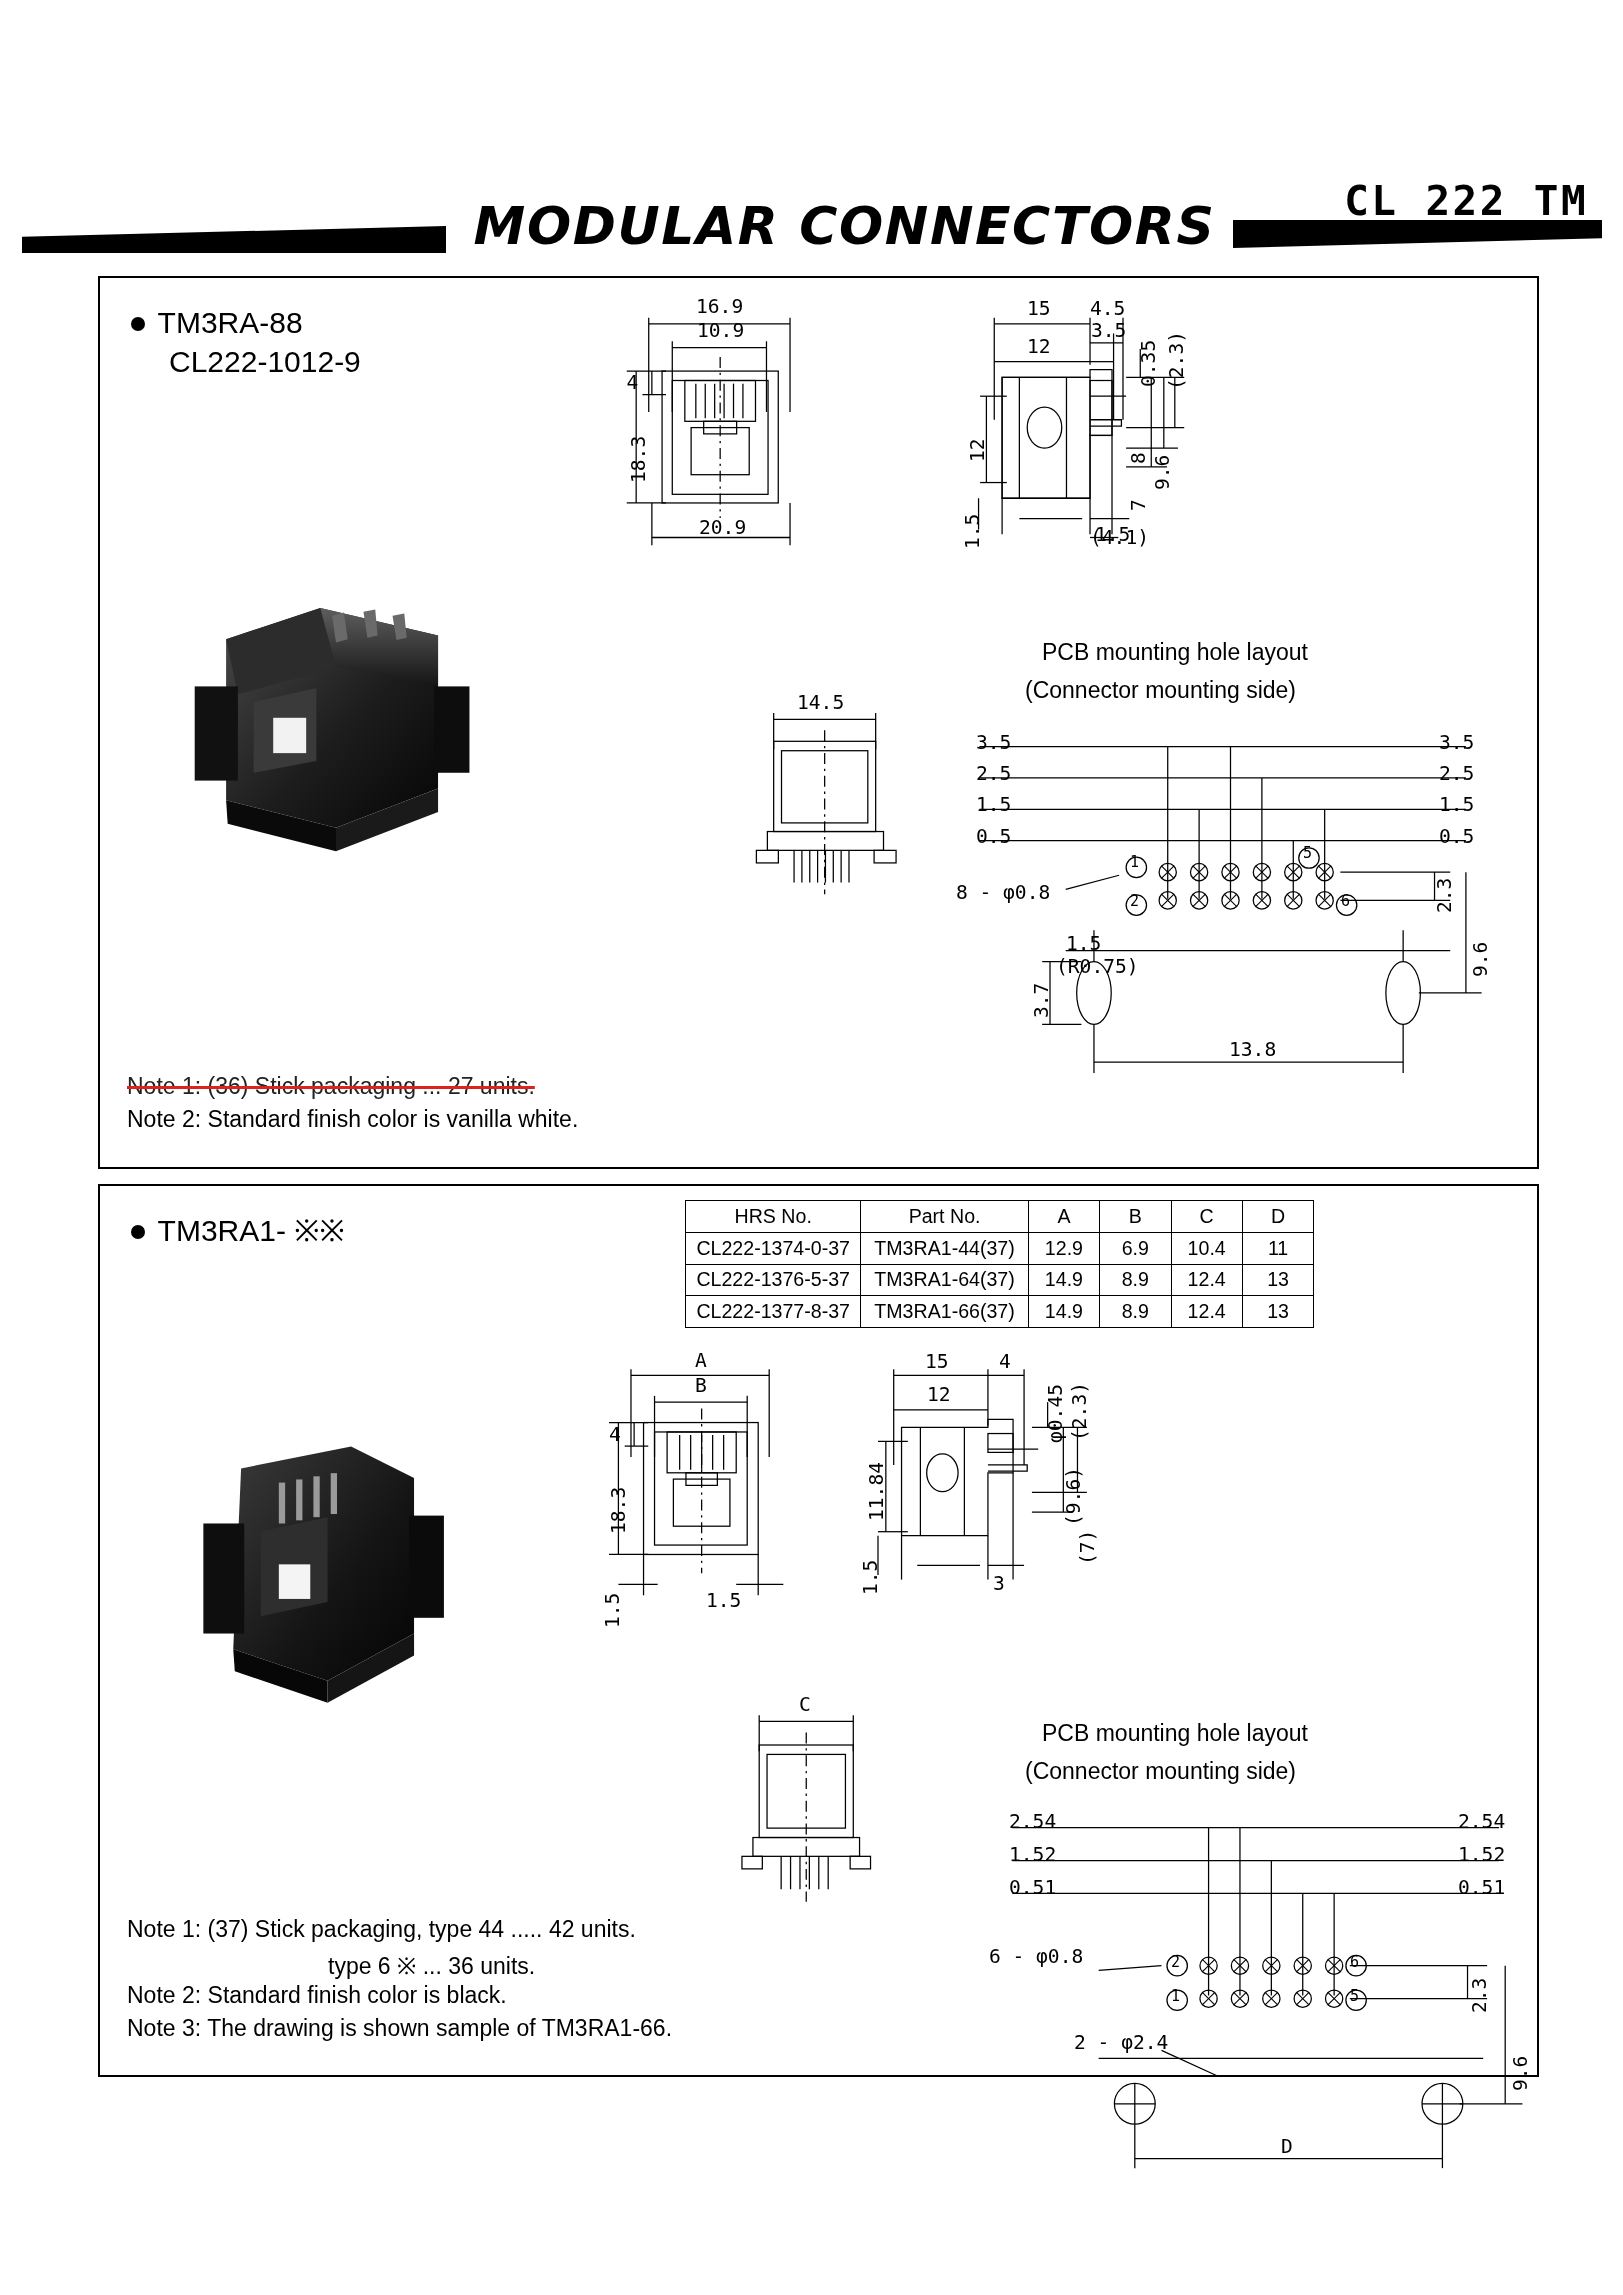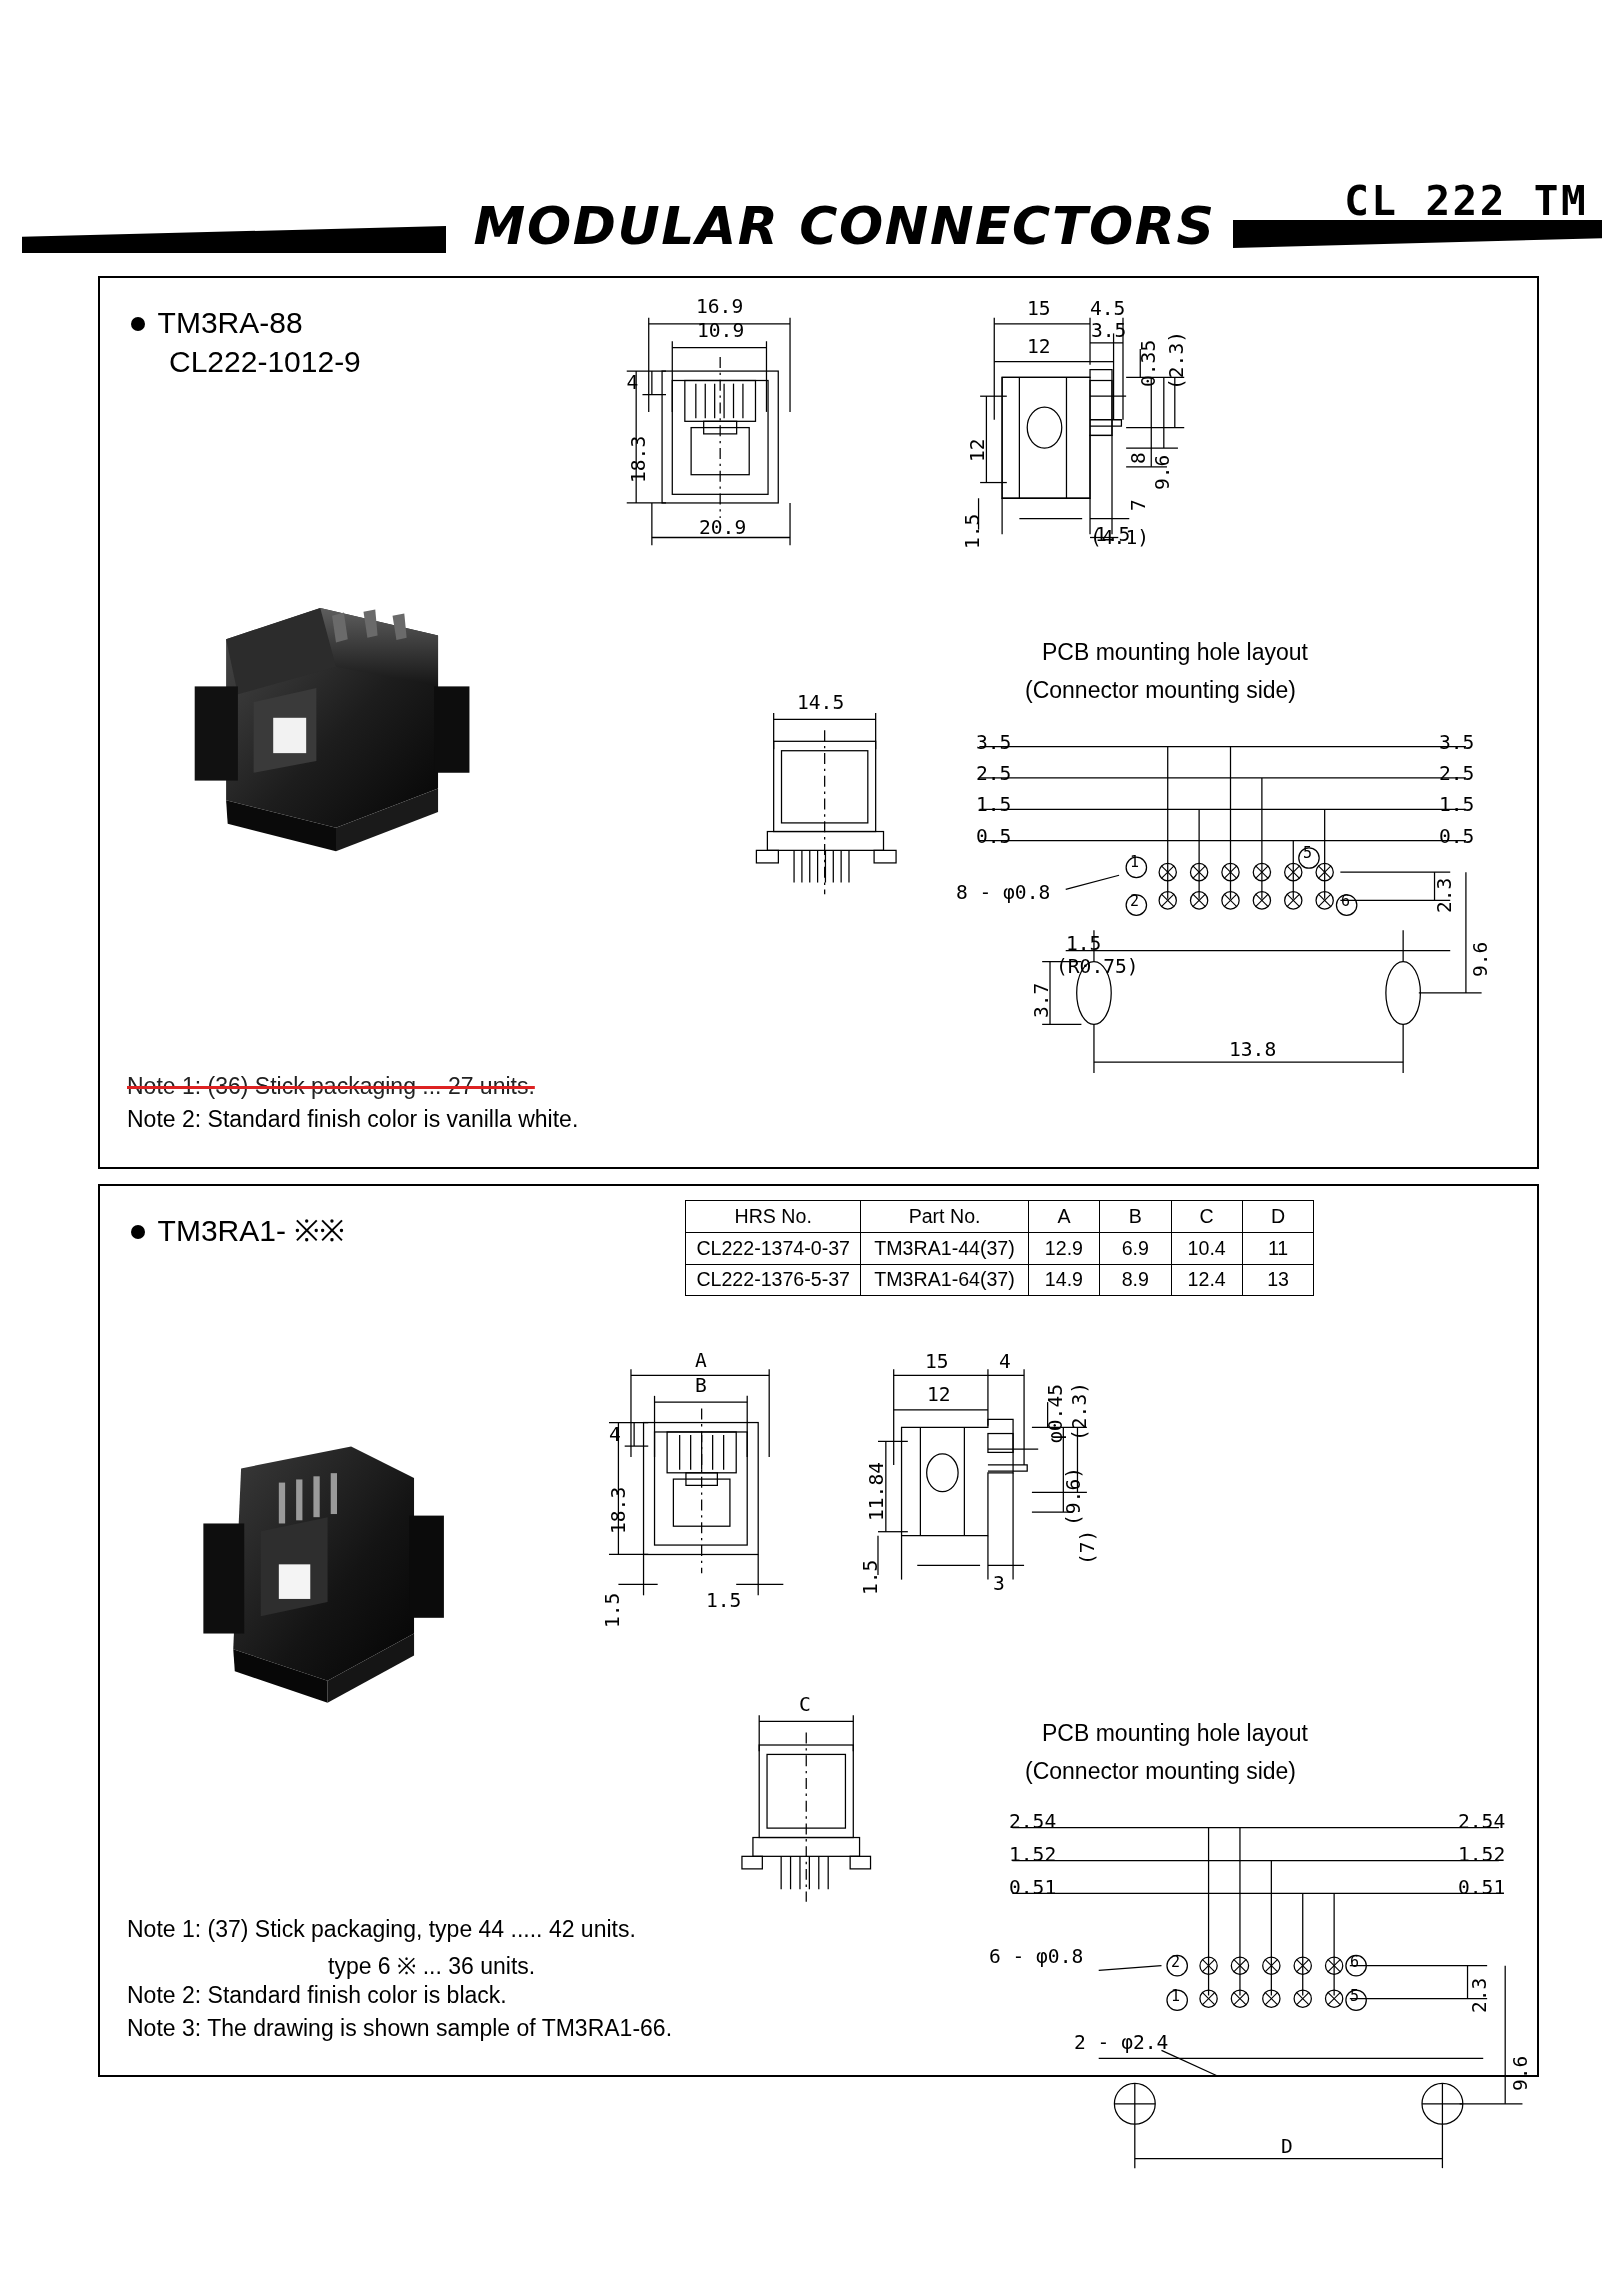--- a/index.html
+++ b/index.html
@@ -490,20 +490,28 @@
           <td>11</td>
         </tr>
         <tr>
           <td>CL222-1376-5-37</td>
           <td>TM3RA1-64(37)</td>
           <td>14.9</td>
           <td>8.9</td>
           <td>12.4</td>
           <td>13</td>
         </tr>
+        <tr>
+          <td>CL222-1377-8-37</td>
+          <td>TM3RA1-66(37)</td>
+          <td>14.9</td>
+          <td>8.9</td>
+          <td>12.4</td>
+          <td>13</td>
+        </tr>
       </tbody>
     </table>
 
     <div class="photo photo-2" style="left:86px; top:251px;">
       <svg width="291" height="283" viewBox="0 0 370 360">
         <defs>
           <linearGradient id="g3" x1="0" y1="0" x2="1" y2="1">
             <stop offset="0%" stop-color="#3a3a3a"></stop>
             <stop offset="60%" stop-color="#141414"></stop>
             <stop offset="100%" stop-color="#040404"></stop>

